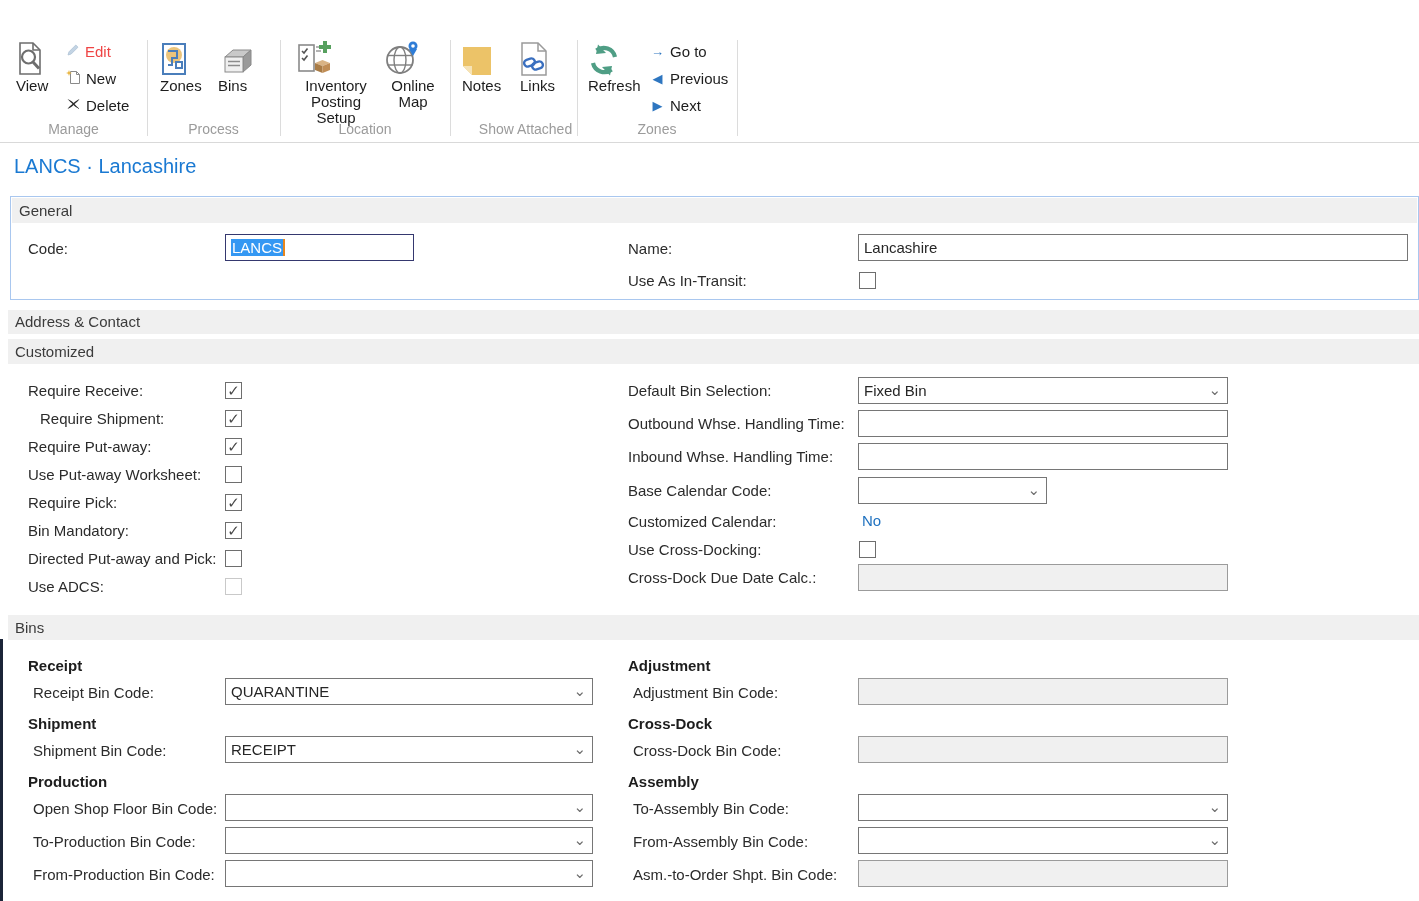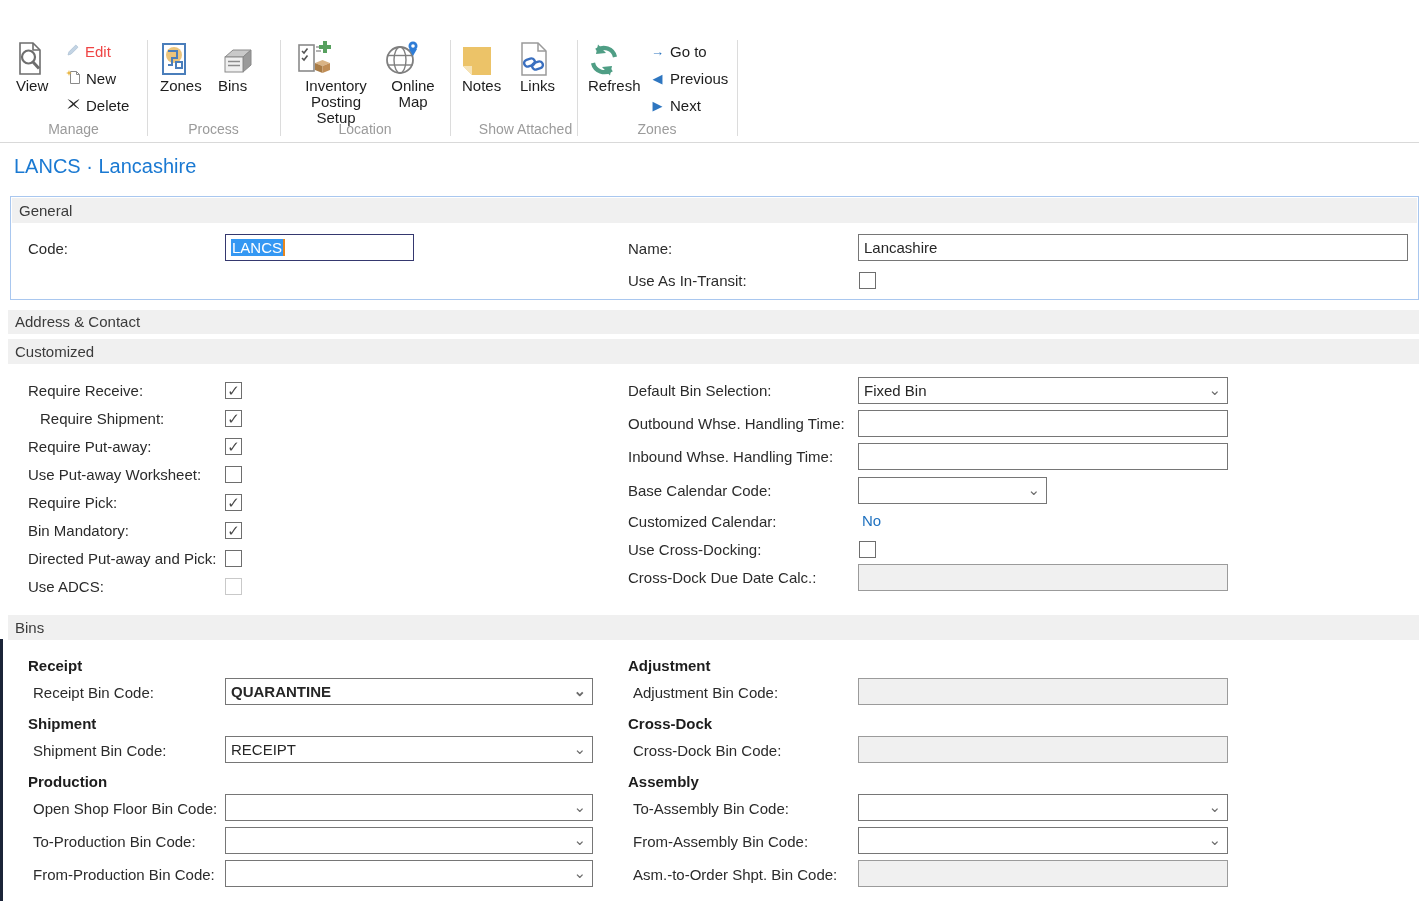--- a/index.html
+++ b/index.html
@@ -278,21 +278,21 @@
 <span class="lbl" style="left:628px; top:541px;">Use Cross-Docking:</span>
 <span class="cb" style="left:859px; top:541px;"></span>
 
 <span class="lbl" style="left:628px; top:569px;">Cross-Dock Due Date Calc.:</span>
 <div class="tb disabled" style="left:858px; top:564px; width:370px;"></div>
 
 <div class="sec-bar sec-h" style="top:615px;">Bins</div>
 
 <span class="boldlbl" style="left:28px; top:657px;">Receipt</span>
 <span class="lbl" style="left:33px; top:684px;">Receipt Bin Code:</span>
-<div class="selbox" style="left:225px; top:678px; width:368px;font-weight:bold;"><span>QUARANTINE</span><span class="chev">⌄</span></div>
+<div class="selbox" style="left:225px; top:678px; width:368px;"><span>QUARANTINE</span><span class="chev">⌄</span></div>
 
 <span class="boldlbl" style="left:28px; top:715px;">Shipment</span>
 <span class="lbl" style="left:33px; top:742px;">Shipment Bin Code:</span>
 <div class="selbox" style="left:225px; top:736px; width:368px;"><span>RECEIPT</span><span class="chev">⌄</span></div>
 
 <span class="boldlbl" style="left:28px; top:773px;">Production</span>
 <span class="lbl" style="left:33px; top:800px;">Open Shop Floor Bin Code:</span>
 <div class="selbox" style="left:225px; top:794px; width:368px;"><span></span><span class="chev">⌄</span></div>
 
 <span class="lbl" style="left:33px; top:833px;">To-Production Bin Code:</span>

